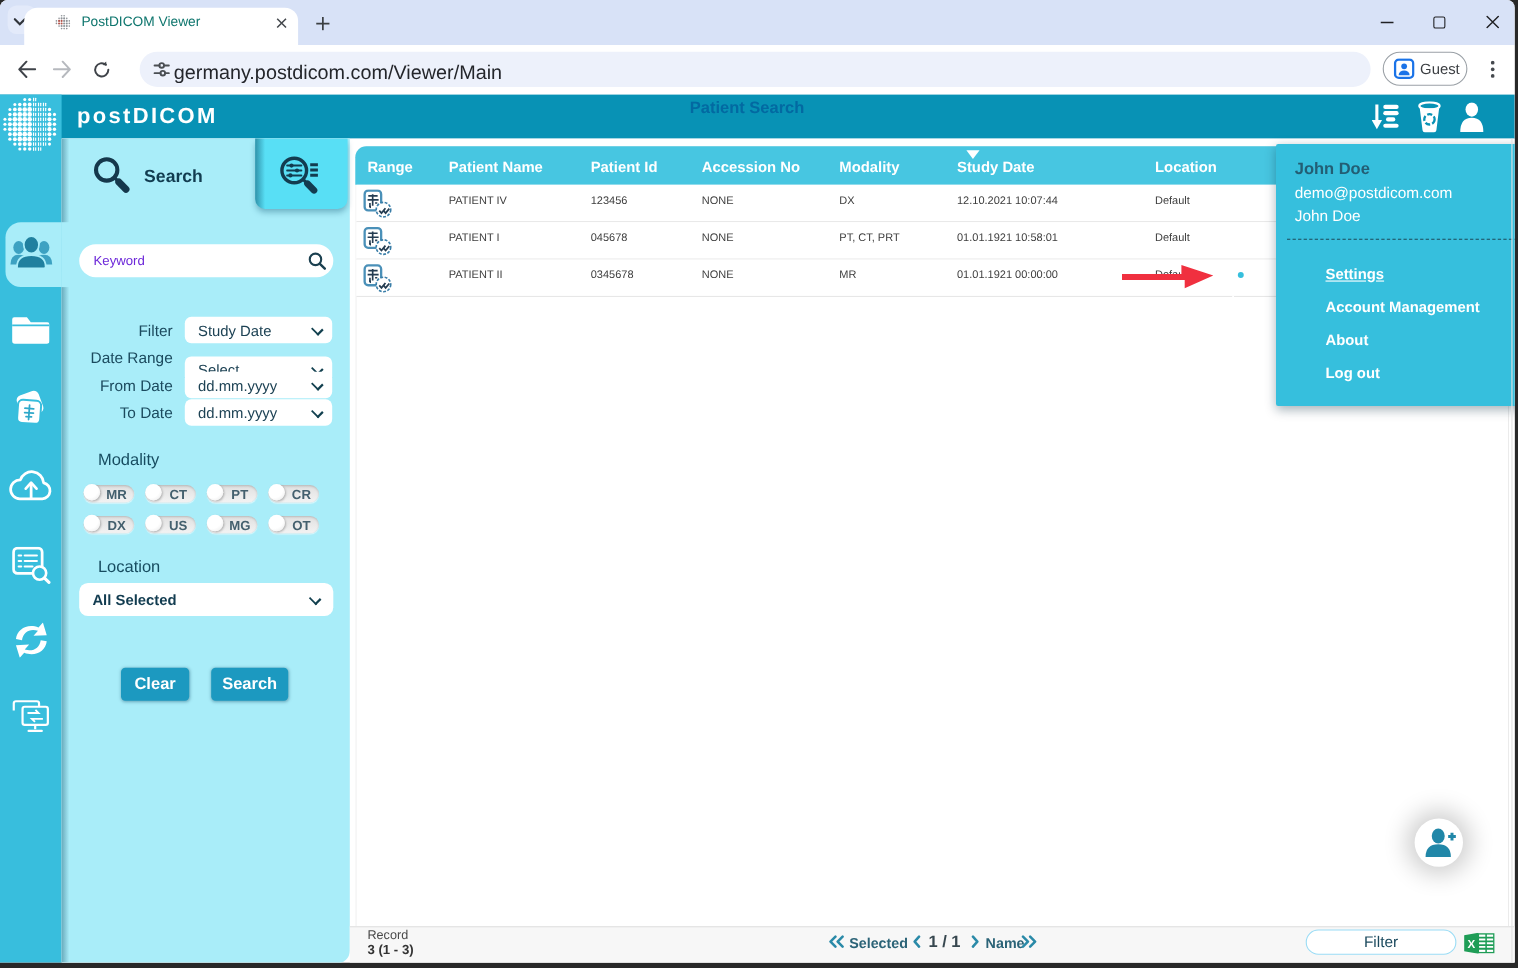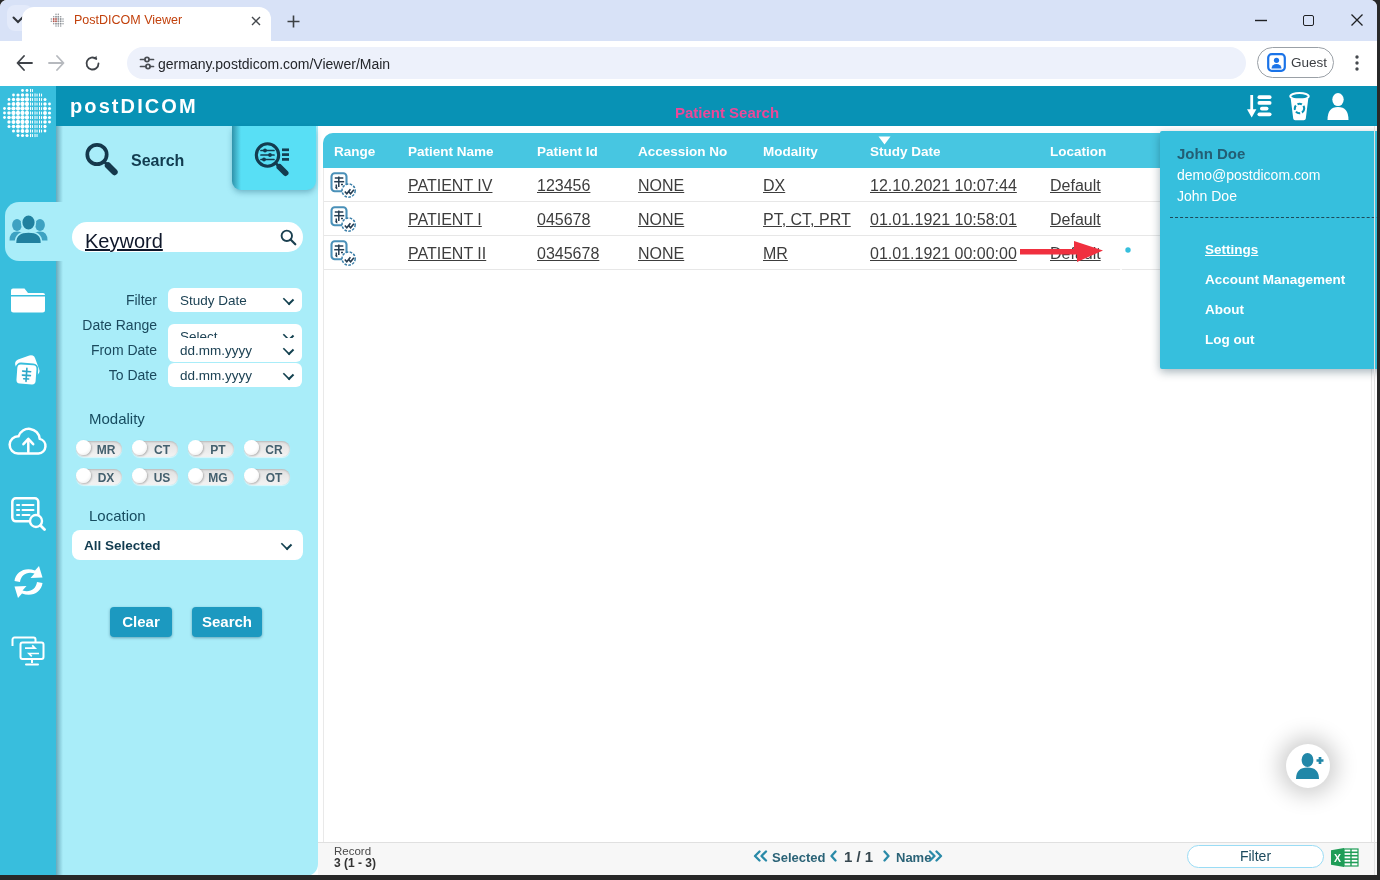--- a/index.html
+++ b/index.html
@@ -4,41 +4,41 @@
 <style>
 * { margin:0; padding:0; box-sizing:border-box; }
 html,body { width:1380px; height:880px; overflow:hidden; background:#282828; }
 body { font-family:"Liberation Sans", sans-serif; position:relative; }
 #win { position:absolute; left:0; top:0; width:1377px; height:875px; overflow:hidden; background:#fff; border-radius:7px 7px 0 0; }
 .abs { position:absolute; }
 
 #tabstrip { position:absolute; left:0; top:0; width:1377px; height:41px; background:#d8e2f7; }
 #tabchev { position:absolute; left:7px; top:5px; width:26px; height:26px; border-radius:8px; background:#e3eafa; }
 #tab { position:absolute; left:22px; top:7px; width:249px; height:34px; background:#fff; border-radius:12px 12px 0 0; }
-#tabtitle { position:absolute; left:74px; top:13px; font-size:12.5px; color:#c2410c; }
+#tabtitle { position:absolute; left:74px; top:13px; font-size:12.5px; color:#0f766e; }
 #toolbar { position:absolute; left:0; top:41px; width:1377px; height:45px; background:#fff; }
 #urlpill { position:absolute; left:127px; top:47px; width:1119px; height:32px; border-radius:16px; background:#edf1fb; }
-#urltext { position:absolute; left:158px; top:56px; font-size:14px; color:#24262b; }
+#urltext { position:absolute; left:158px; top:56px; font-size:18px; color:#24262b; }
 #guest { position:absolute; left:1257px; top:47px; width:77px; height:31px; border-radius:16px; border:1px solid #9aa0a6; background:#fff; }
 #guesttxt { position:absolute; left:1291px; top:55px; font-size:13.5px; color:#3b3e42; }
 
 #appheader { position:absolute; left:0; top:86px; width:1377px; height:40px; background:#0892b5; }
 #logotext { position:absolute; left:70px; top:95px; font-size:20px; font-weight:bold; color:#fff; letter-spacing:2.1px; }
-#pagetitle { position:absolute; left:627px; top:104px; width:200px; text-align:center; font-size:15px; font-weight:bold; color:#ec4899; }
+#pagetitle { position:absolute; left:627px; top:90px; width:200px; font-size:15px; font-weight:bold; color:#0369a1; }
 #mainbg { position:absolute; left:56px; top:126px; width:1321px; height:750px; background:#fff; }
 #sidebar { position:absolute; left:0; top:86px; width:56px; height:790px; background:#38bedd; }
 #sideactive { position:absolute; left:5px; top:202px; width:51px; height:59px; background:#a9edf9; border-radius:14px 0 0 14px; }
 #panel { position:absolute; left:56px; top:126px; width:262px; height:750px; background:#a9edf9; border-radius:0 0 12px 0; }
 #tab2 { position:absolute; left:232px; top:126px; width:84px; height:64px; background:#58dff5; border-radius:0 0 9px 9px; box-shadow:0 3px 6px -1px rgba(10,80,110,0.4); }
 #tab2shadow { position:absolute; left:232px; top:126px; width:9px; height:64px; background:linear-gradient(90deg, rgba(8,70,95,0.5), rgba(8,70,95,0)); border-radius:0 0 0 9px; }
 .panelshadow { position:absolute; left:56px; width:7px; background:linear-gradient(90deg, rgba(8,70,95,0.4), rgba(8,70,95,0)); }
 #searchtablabel { position:absolute; left:131px; top:152px; font-size:16px; font-weight:bold; color:#123c50; }
 
 #keyword { position:absolute; left:72px; top:222px; width:231px; height:30px; background:#fff; border-radius:16px; }
-#keywordtxt { position:absolute; left:85px; top:230px; font-size:20px; color:#0f172a;text-decoration:underline; }
+#keywordtxt { position:absolute; left:85px; top:230px; font-size:12px; color:#6d28d9; }
 
 .flabel { position:absolute; width:100px; text-align:right; font-size:14px; color:#1b4a5e; }
 .fbox { position:absolute; left:168px; width:134px; height:24px; background:#fff; border-radius:6px; }
 .fval { position:absolute; left:12px; top:5px; font-size:13.5px; color:#1d4254; }
 .chev { position:absolute; right:9px; top:7px; width:9px; height:9px; border-right:2.5px solid #12404f; border-bottom:2.5px solid #12404f; transform:rotate(45deg) scale(1,0.8); transform-origin:center; }
 
 #modlabel { position:absolute; left:89px; top:410px; font-size:15px; color:#174c60; }
 .toggle { position:absolute; width:46px; height:16px; border-radius:9px; background:linear-gradient(#e0e0e0,#f3f3f3); box-shadow:inset 0 1px 2px rgba(0,0,0,0.18), 0 1px 1px rgba(255,255,255,0.6); }
 .knob { position:absolute; left:0px; top:-1px; width:15px; height:15px; border-radius:50%; background:radial-gradient(circle at 35% 30%, #ffffff 55%, #e6e6e6); box-shadow:1px 1px 2px rgba(0,0,0,0.25); }
 .toglabel { position:absolute; left:17px; top:2px; width:26px; text-align:center; font-size:12px; font-weight:bold; color:#44606e; }
@@ -46,21 +46,21 @@
 #loclabel { position:absolute; left:89px; top:507px; font-size:15px; color:#174c60; }
 #locbox { position:absolute; left:72px; top:530px; width:231px; height:30px; background:#fff; border-radius:8px; }
 #loctxt { position:absolute; left:84px; top:538px; font-size:13.5px; color:#123c50; font-weight:bold;}
 
 .btn { position:absolute; top:607px; height:30px; background:#1c99c0; border-radius:4px; color:#fff; font-size:15px; font-weight:bold; text-align:center; line-height:30px; box-shadow:0 1px 3px rgba(0,60,90,0.4); }
 
 #tablewrap { position:absolute; left:323px; top:133px; width:1049px; height:709px; background:#fff; border:1px solid #e9e9e9; border-bottom:none; border-radius:10px 10px 0 0; }
 #thead { position:absolute; left:323px; top:133px; width:1049px; height:35px; background:#47c6e1; border-radius:10px 10px 0 0; }
 .th { position:absolute; top:144px; font-size:13.5px; font-weight:bold; color:#fff; }
 .row { position:absolute; left:324px; width:1047px; height:34px; border-bottom:1px solid #e7e7e7; background:#fff; }
-.td { position:absolute; font-size:16px; color:#3d3d3d; top:9px;text-decoration:underline; }
+.td { position:absolute; font-size:10px; color:#3d3d3d; top:9px; }
 
 #footer { position:absolute; left:318px; top:842px; width:1059px; height:34px; background:#f7f7f7; border-top:1px solid #e0e0e0; }
 #record1 { position:absolute; left:334px; top:845px; font-size:11.5px; color:#4a4a4a; }
 #record2 { position:absolute; left:334px; top:856px; font-size:12px; font-weight:bold; color:#333; }
 #filterbtn { position:absolute; left:1187px; top:845px; width:137px; height:23px; background:#fff; border:1.5px solid #9adcf5; border-radius:12px; text-align:center; font-size:14px; color:#1c4a5e; line-height:21px; }
 
 #menu { position:absolute; left:1160px; top:131px; width:261px; height:238px; background:#36bfdd; border-radius:2px; box-shadow:0 3px 10px rgba(0,40,60,0.35); }
 #menuname { position:absolute; left:17px; top:14px; font-size:15px; font-weight:bold; color:#235e74; }
 .menusub { position:absolute; left:17px; font-size:14px; color:#fff; }
 #menudash { position:absolute; left:10px; top:86px; width:240px; border-top:1.5px dashed #1c4a5a; }

